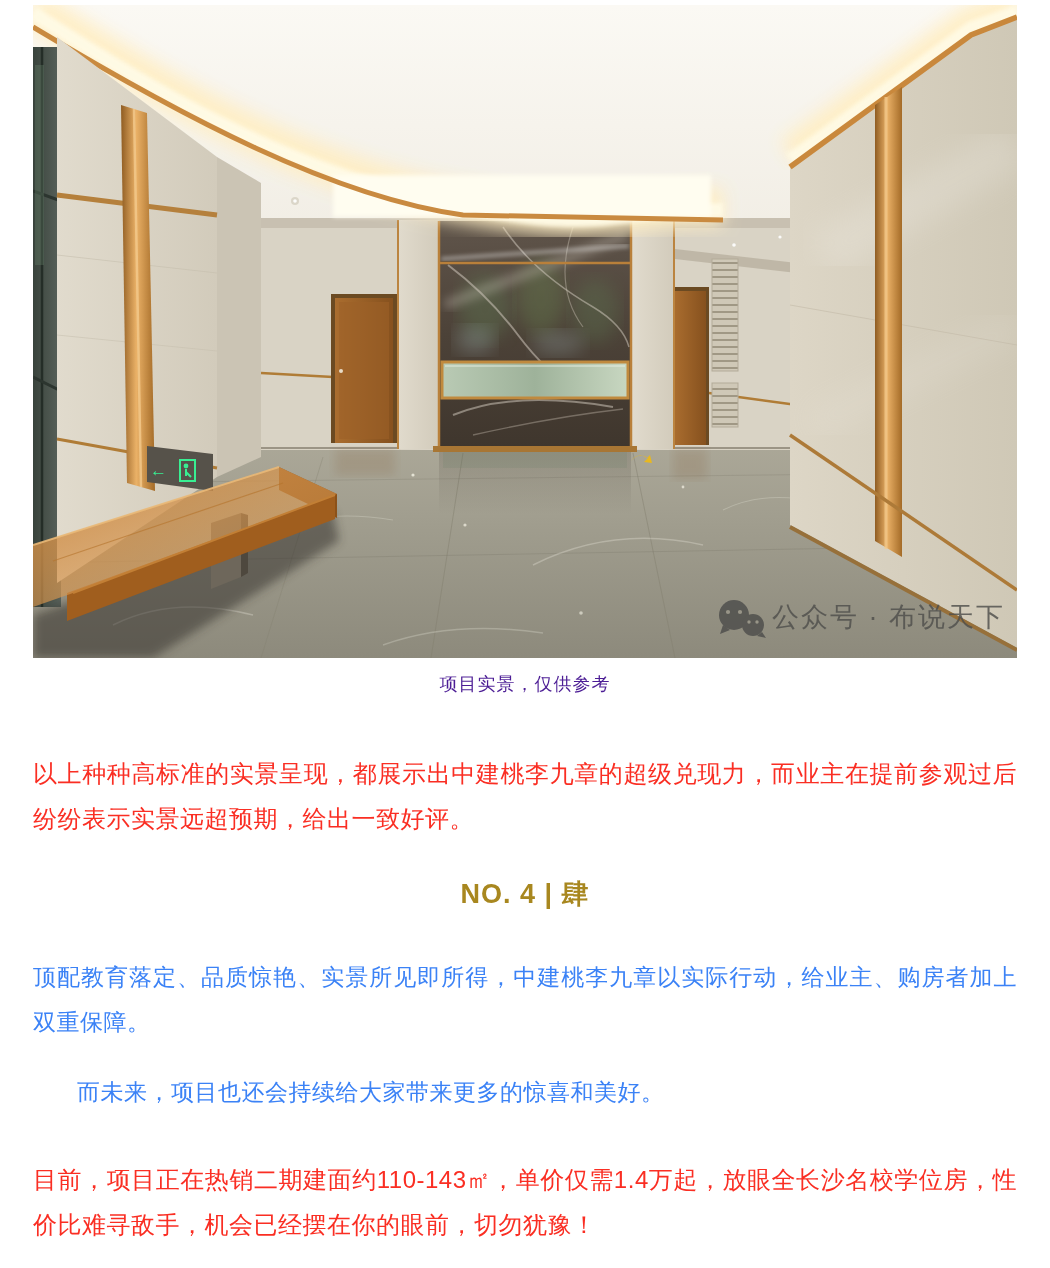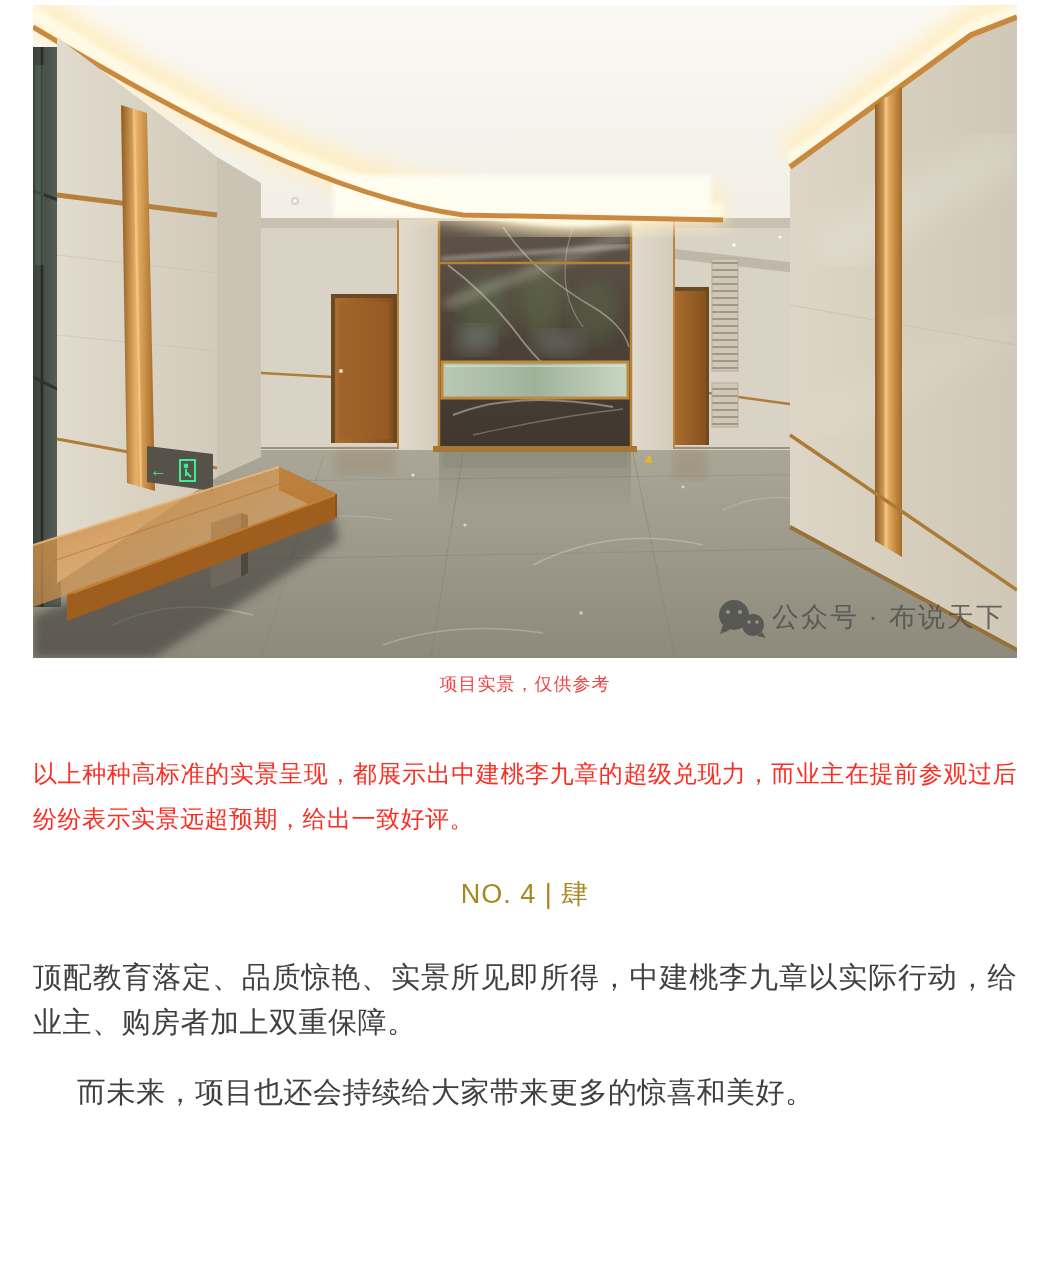--- a/index.html
+++ b/index.html
@@ -1,24 +1,24 @@
 <!DOCTYPE html>
 <html><head>
 <meta charset="utf-8">
 <style>
   html,body{margin:0;padding:0;background:#ffffff;}
   body{width:1050px;font-family:"Liberation Sans","DejaVu Sans",sans-serif;}
   .article{padding:5px 33px 20px 33px;}
   figure{margin:0;}
   svg.photo{display:block;width:984px;height:653px;background:#efece4;}
-  .caption{margin-top:14px;text-align:center;font-size:18px;line-height:25px;color:#ef4444;letter-spacing:1px;}
-  .para{margin:0;font-size:29px;line-height:45px;color:#404040;letter-spacing:0.5px;text-align:justify;}
+  .caption{margin-top:14px;text-align:center;font-size:18px;line-height:25px;color:#4c1d95;letter-spacing:1px;}
+  .para{margin:0;font-size:23px;line-height:45px;color:#3b82f6;letter-spacing:0.5px;text-align:justify;}
   .para.red{color:#fa2e23;font-weight:normal;font-size:24px;}
   .p1{margin-top:54px;}
-  .heading{margin-top:36px;text-align:center;font-size:27px;line-height:34px;font-weight:normal;color:#a8871f;letter-spacing:1px;}
+  .heading{margin-top:36px;text-align:center;font-size:27px;line-height:34px;font-weight:bold;color:#a8871f;letter-spacing:1px;}
   .p2{margin-top:44px;}
   .p3{margin-top:25px;margin-left:44px;}
   .p4{margin-top:42px;}
 </style>
 </head>
 <body>
 
 <div class="article">
 
   <figure>
@@ -259,14 +259,15 @@
   <div class="caption">项目实景，仅供参考</div>
 
   <p class="para red p1">以上种种高标准的实景呈现，都展示出中建桃李九章的超级兑现力，而业主在提前参观过后纷纷表示实景远超预期，给出一致好评。</p>
 
   <div class="heading">NO. 4 | 肆</div>
 
   <p class="para p2">顶配教育落定、品质惊艳、实景所见即所得，中建桃李九章以实际行动，给业主、购房者加上双重保障。</p>
 
   <p class="para p3">而未来，项目也还会持续给大家带来更多的惊喜和美好。</p>
 
+  <p class="para red p4">目前，项目正在热销二期建面约110-143㎡，单价仅需1.4万起，放眼全长沙名校学位房，性价比难寻敌手，机会已经摆在你的眼前，切勿犹豫！</p>
 
 </div>
 
 </body></html>

